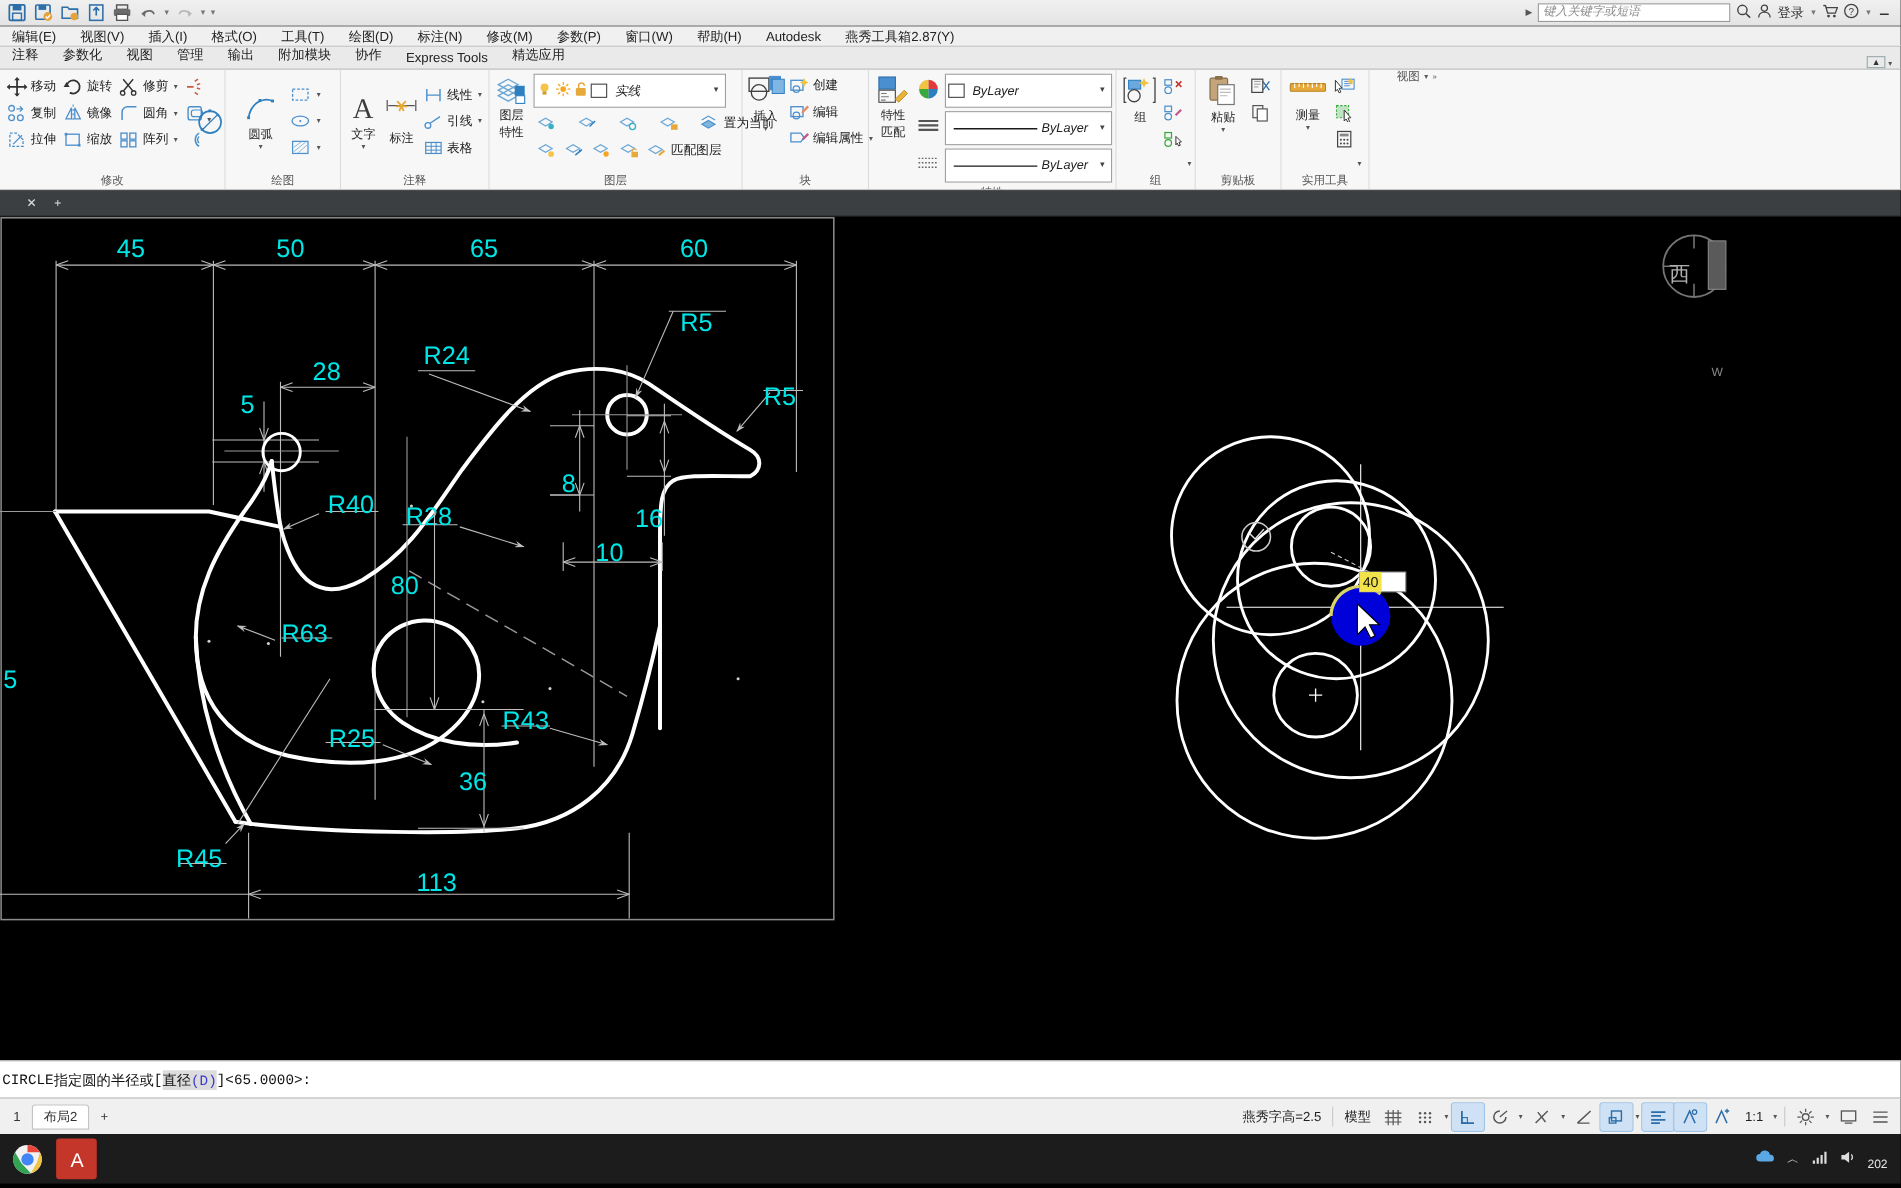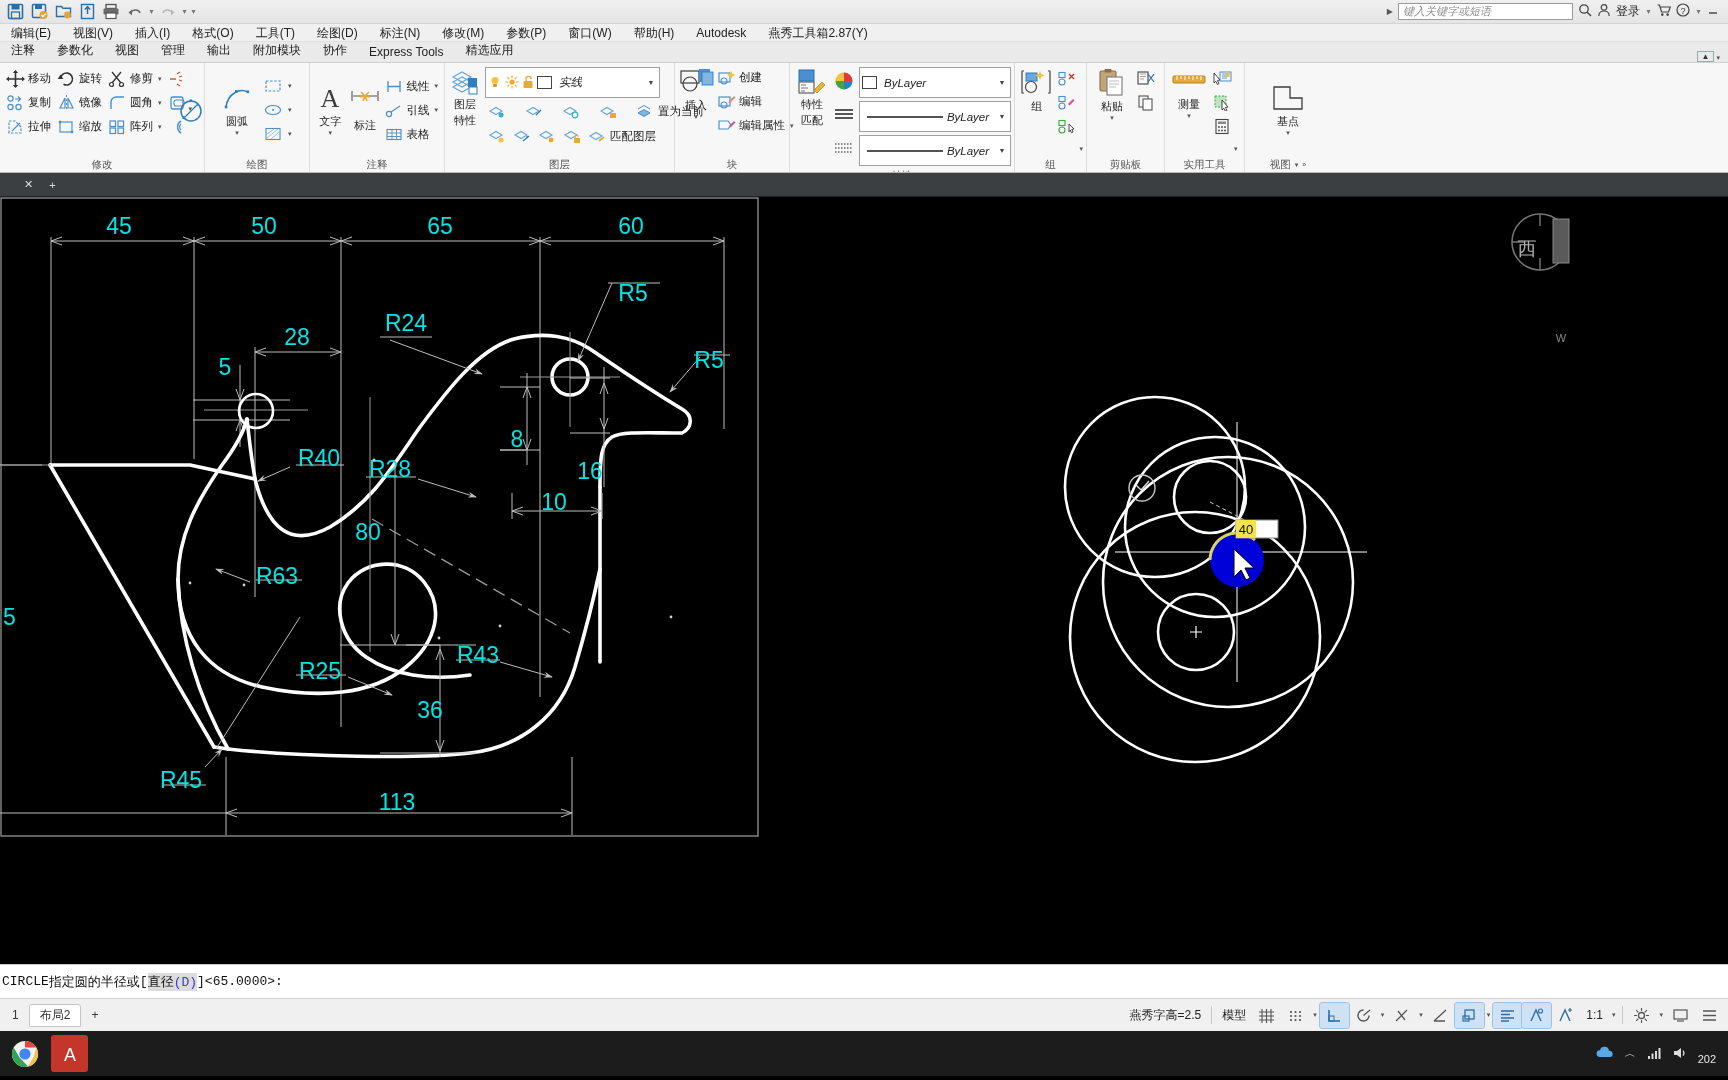--- a/index.html
+++ b/index.html
@@ -781,29 +781,20 @@
           </div>
       </div>
       <div style="display:flex;align-items:flex-end;height:100%;padding-bottom:2px">
         <span class="caret2">▾</span>
       </div>
     </div>
     <div class="panel-title">实用工具</div>
   </div>
 
   <div class="panel" style="width:86px;border-right:none">
-    <div class="panel-body" style="justify-content:center">
-      <div class="bigbtn" style="width:56px">
-        <svg width="42" height="30" viewBox="0 0 42 30">
-            <path d="M7 26V4h16v11h12v11z" fill="none" stroke="#3c3c3c" stroke-width="1.3"></path>
-          </svg>
-        <span class="lbl">基点</span>
-        <span class="caret2">▾</span>
-      </div>
-    </div>
     <div class="panel-title" style="display:flex;justify-content:center;gap:4px">
       <span>视图</span>
       <span class="caret2">▾</span>
       <span class="caret2">»</span>
     </div>
   </div>
 </div>
 
 <div class="filetabbar">
   <span class="ftab" style="padding-left:24px">✕</span>

